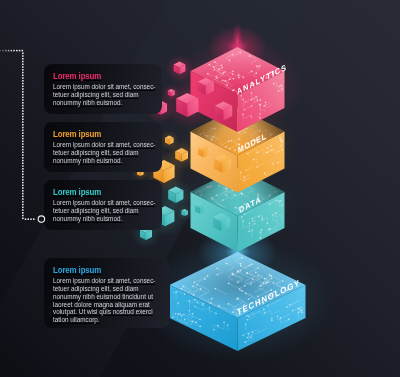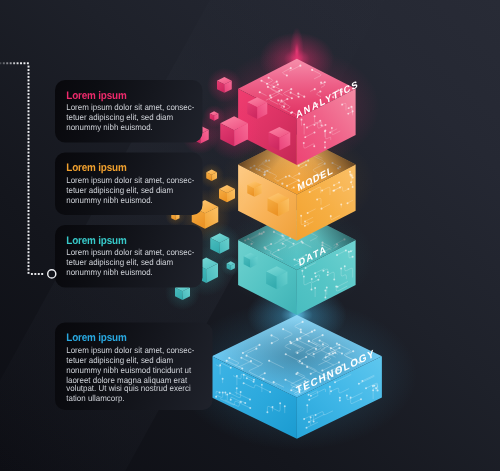--- a/index.html
+++ b/index.html
@@ -1,21 +1,21 @@
 <!DOCTYPE html>
 <html><head>
 <meta charset="utf-8">
 <style>
   html,body{margin:0;padding:0;background:#15171d;}
   body{width:400px;height:377px;overflow:hidden;font-family:"Liberation Sans",sans-serif;}
   #stage{position:relative;width:400px;height:377px;overflow:hidden;background:#191b22;}
   #art{position:absolute;left:0;top:0;width:400px;height:377px;}
   #overlay{position:absolute;left:0;top:0;width:400px;height:377px;pointer-events:none;}
   .card{position:absolute;border-radius:8px;padding:6.5px 11px 9px 9px;box-sizing:border-box;
-        background:linear-gradient(104deg,#08080C 0%,#0C0D12 26%,#15171E 62%,#1F222B 100%);}
+        background:linear-gradient(104deg,#08080C 0%,#0C0D12 26%,#15171E 62%,#1F222B 100%);text-decoration:underline;}
   .lbl{fill:#ffffff;font-family:"Liberation Sans",sans-serif;font-weight:bold;}
   .card h3{margin:0 0 2.5px 0;font-size:8.8px;font-weight:bold;letter-spacing:-0.15px;
            transform:scaleX(.90);transform-origin:left center;}
   .card p{margin:0;font-size:6.8px;line-height:7.85px;color:#cfd2d8;
           transform:scaleX(.935);transform-origin:left top;}
   .card .ln{display:block;white-space:nowrap;}
 </style>
 </head>
 <body>
 

